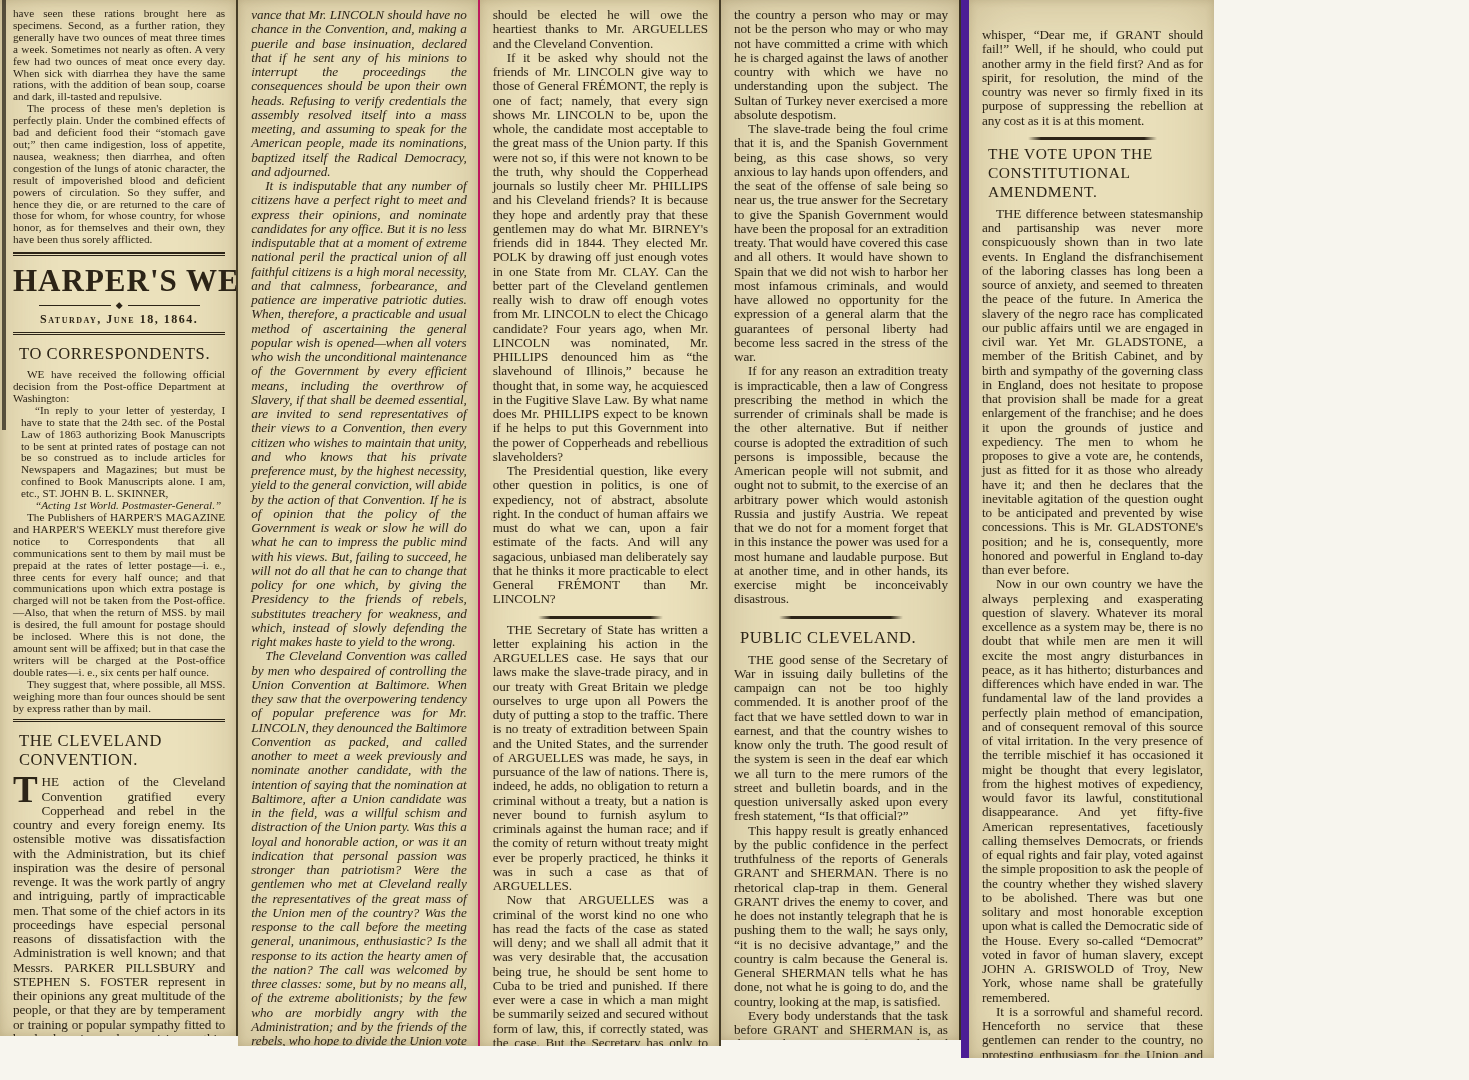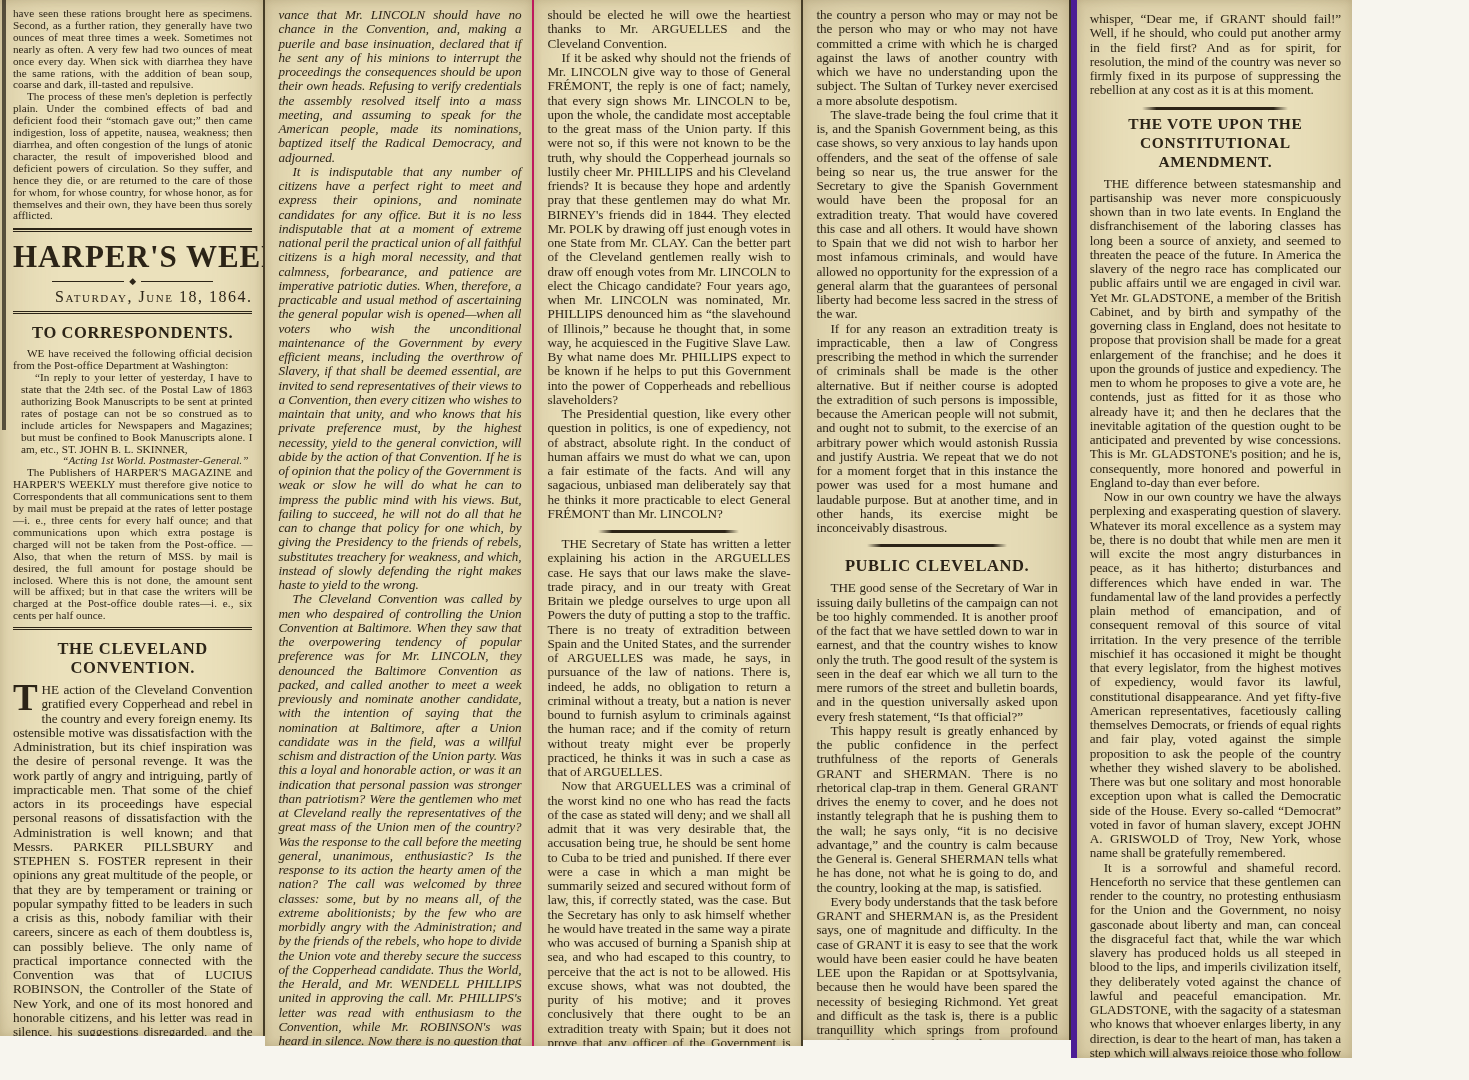--- a/index.html
+++ b/index.html
@@ -7,36 +7,36 @@
     --paper:#e9dfba;
     --backing:#f7f5ee;
   }
   *{box-sizing:border-box;margin:0;padding:0;}
   html,body{width:1469px;height:1080px;overflow:hidden;}
   body{
     background:var(--backing);
     font-family:"Liberation Serif","DejaVu Serif",serif;
     color:var(--ink);
   }
-  .page{position:relative;display:flex;width:1352px;height:1080px;align-items:flex-start;}
+  .page{position:relative;display:flex;width:1214px;height:1080px;align-items:flex-start;}
   .page::before{ 
     content:"";position:absolute;left:2px;top:0;width:4px;height:430px;
     background:#1f1a10;opacity:.7;z-index:3;pointer-events:none;
   }
   .col{
     position:relative;overflow:hidden;
     background:var(--paper);
     box-shadow:inset 0 0 55px rgba(110,85,35,.25), inset 0 0 8px rgba(90,70,30,.20);
     padding:8px 11px 0 13px;
   }
   .col-1{width:288px;height:1036px;border-right:2px solid #443b26;filter:brightness(1.01);}
   .col-2{width:292px;height:1046px;border-right:2px solid #be185d;font-style:italic;}
   .col-3{width:292px;height:1046px;border-right:2px solid #443b26;filter:brightness(1.015);}
   .col-4{width:290px;height:1040px;border-right:2px solid #3a3220;filter:brightness(.985);}
-  .col-5{width:305px;height:1058px;border-left:6px solid #4c1d95;padding-top:12px;}
+  .col-5{width:305px;height:1058px;border-left:8px solid #4c1d95;padding-top:28px;}
 
   
   .para{
     text-align:justify;
     text-indent:14px;
     hyphens:none;
   }
   .small{font-size:11.2px;line-height:11.9px;}
   .editorial{font-size:13.2px;line-height:14.25px;letter-spacing:-0.1px;}
   .cont{text-indent:0;}
@@ -47,25 +47,25 @@
     float:left;font-size:37px;line-height:28px;font-weight:bold;
     padding:1px 4px 0 0;
   }
 
   
   .masthead{
     font-size:31px;font-weight:bold;text-align:center;
     letter-spacing:1px;margin:7px 0 2px;white-space:nowrap;
   }
   .dateline{
-    font-variant:small-caps;font-weight:normal;font-size:16px;
-    text-align:right;letter-spacing:1.5px;margin:2px 0 4px;
+    font-variant:small-caps;font-weight:bold;font-size:12px;
+    text-align:center;letter-spacing:1.5px;margin:2px 0 4px;
   }
   .art-head{
-    font-size:16.5px;font-weight:bold;text-align:center;
+    font-size:16.5px;font-weight:normal;
     letter-spacing:.6px;margin:9px 6px 6px;line-height:19px;
   }
   .art-head.small-head{font-size:15.5px;margin-top:4px;}
 
   
   .full-rule{height:4px;border-top:2.5px solid var(--ink);border-bottom:1px solid var(--ink);margin:6px 0;}
   .full-rule-thin{height:3px;border-top:1px solid var(--ink);border-bottom:1px solid var(--ink);margin:5px 0;}
   .short-rule{
     height:3px;width:58%;margin:9px auto 4px;
     background:linear-gradient(90deg,transparent,var(--ink) 10%,var(--ink) 90%,transparent);
@@ -87,20 +87,21 @@
     <div class="ornament">
         <span class="glyph">◆</span>
       </div>
     <div class="dateline">Saturday, June 18, 1864.</div>
     <div class="full-rule-thin"></div>
     <h2 class="art-head">TO CORRESPONDENTS.</h2>
     <p class="para small">WE have received the following official decision from the Post-office Department at Washington:</p>
     <p class="para small letter">“In reply to your letter of yesterday, I have to state that the 24th sec. of the Postal Law of 1863 authorizing Book Manuscripts to be sent at printed rates of postage can not be so construed as to include articles for Newspapers and Magazines; but must be confined to Book Manuscripts alone. I am, etc., ST. JOHN B. L. SKINNER,</p>
     <p class="para small sig">“Acting 1st World. Postmaster-General.”</p>
     <p class="para small">The Publishers of HARPER'S MAGAZINE and HARPER'S WEEKLY must therefore give notice to Correspondents that all communications sent to them by mail must be prepaid at the rates of letter postage—i. e., three cents for every half ounce; and that communications upon which extra postage is charged will not be taken from the Post-office. —Also, that when the return of MSS. by mail is desired, the full amount for postage should be inclosed. Where this is not done, the amount sent will be affixed; but in that case the writers will be charged at the Post-office double rates—i. e., six cents per half ounce.</p>
+    <p class="para small">They suggest that, where possible, all MSS. weighing more than four ounces should be sent by express rather than by mail.</p>
     <div class="full-rule-thin"></div>
     <h2 class="art-head">THE CLEVELAND CONVENTION.</h2>
     <p class="para editorial dc"><span class="dropcap">T</span><span>HE action of the Cleveland Convention gratified every Copperhead and rebel in the country and every foreign enemy. Its ostensible motive was dissatisfaction with the Administration, but its chief inspiration was the desire of personal revenge. It was the work partly of angry and intriguing, partly of impracticable men. That some of the chief actors in its proceedings have especial personal reasons of dissatisfaction with the Administration is well known; and that Messrs. PARKER PILLSBURY and STEPHEN S. FOSTER represent in their opinions any great multitude of the people, or that they are by temperament or training or popular sympathy fitted to be leaders in such a crisis as this, nobody familiar with their careers, sincere as each of them doubtless is, can possibly believe. The only name of practical importance connected with the Convention was that of LUCIUS ROBINSON, the Controller of the State of New York, and one of its most honored and honorable citizens, and his letter was read in silence, his suggestions disregarded, and the work the Convention assembled to do was done. It came to nominate General FRÉMONT, and it nominated him. His friends announced in ad-</span></p>
   </div>
 
   <div class="col col-2">
     <p class="para editorial cont">vance that Mr. LINCOLN should have no chance in the Convention, and, making a puerile and base insinuation, declared that if he sent any of his minions to interrupt the proceedings the consequences should be upon their own heads. Refusing to verify credentials the assembly resolved itself into a mass meeting, and assuming to speak for the American people, made its nominations, baptized itself the Radical Democracy, and adjourned.</p>
     <p class="para editorial">It is indisputable that any number of citizens have a perfect right to meet and express their opinions, and nominate candidates for any office. But it is no less indisputable that at a moment of extreme national peril the practical union of all faithful citizens is a high moral necessity, and that calmness, forbearance, and patience are imperative patriotic duties. When, therefore, a practicable and usual method of ascertaining the general popular wish is opened—when all voters who wish the unconditional maintenance of the Government by every efficient means, including the overthrow of Slavery, if that shall be deemed essential, are invited to send representatives of their views to a Convention, then every citizen who wishes to maintain that unity, and who knows that his private preference must, by the highest necessity, yield to the general conviction, will abide by the action of that Convention. If he is of opinion that the policy of the Government is weak or slow he will do what he can to impress the public mind with his views. But, failing to succeed, he will not do all that he can to change that policy for one which, by giving the Presidency to the friends of rebels, substitutes treachery for weakness, and which, instead of slowly defending the right makes haste to yield to the wrong.</p>
     <p class="para editorial">The Cleveland Convention was called by men who despaired of controlling the Union Convention at Baltimore. When they saw that the overpowering tendency of popular preference was for Mr. LINCOLN, they denounced the Baltimore Convention as packed, and called another to meet a week previously and nominate another candidate, with the intention of saying that the nomination at Baltimore, after a Union candidate was in the field, was a willful schism and distraction of the Union party. Was this a loyal and honorable action, or was it an indication that personal passion was stronger than patriotism? Were the gentlemen who met at Cleveland really the representatives of the great mass of the Union men of the country? Was the response to the call before the meeting general, unanimous, enthusiastic? Is the response to its action the hearty amen of the nation? The call was welcomed by three classes: some, but by no means all, of the extreme abolitionists; by the few who are morbidly angry with the Administration; and by the friends of the rebels, who hope to divide the Union vote and thereby secure the success of the Copperhead candidate. Thus the World, the Herald, and Mr. WENDELL PHILLIPS united in approving the call. Mr. PHILLIPS's letter was read with enthusiasm to the Convention, while Mr. ROBINSON's was heard in silence. Now there is no question that the united Union vote would triumphantly prevail in November. There may be a question whether it can be divided and yet the victory be secured. Mr. PHILLIPS and his friends take this chance; and if M'CLELLAN</p>
   </div>

